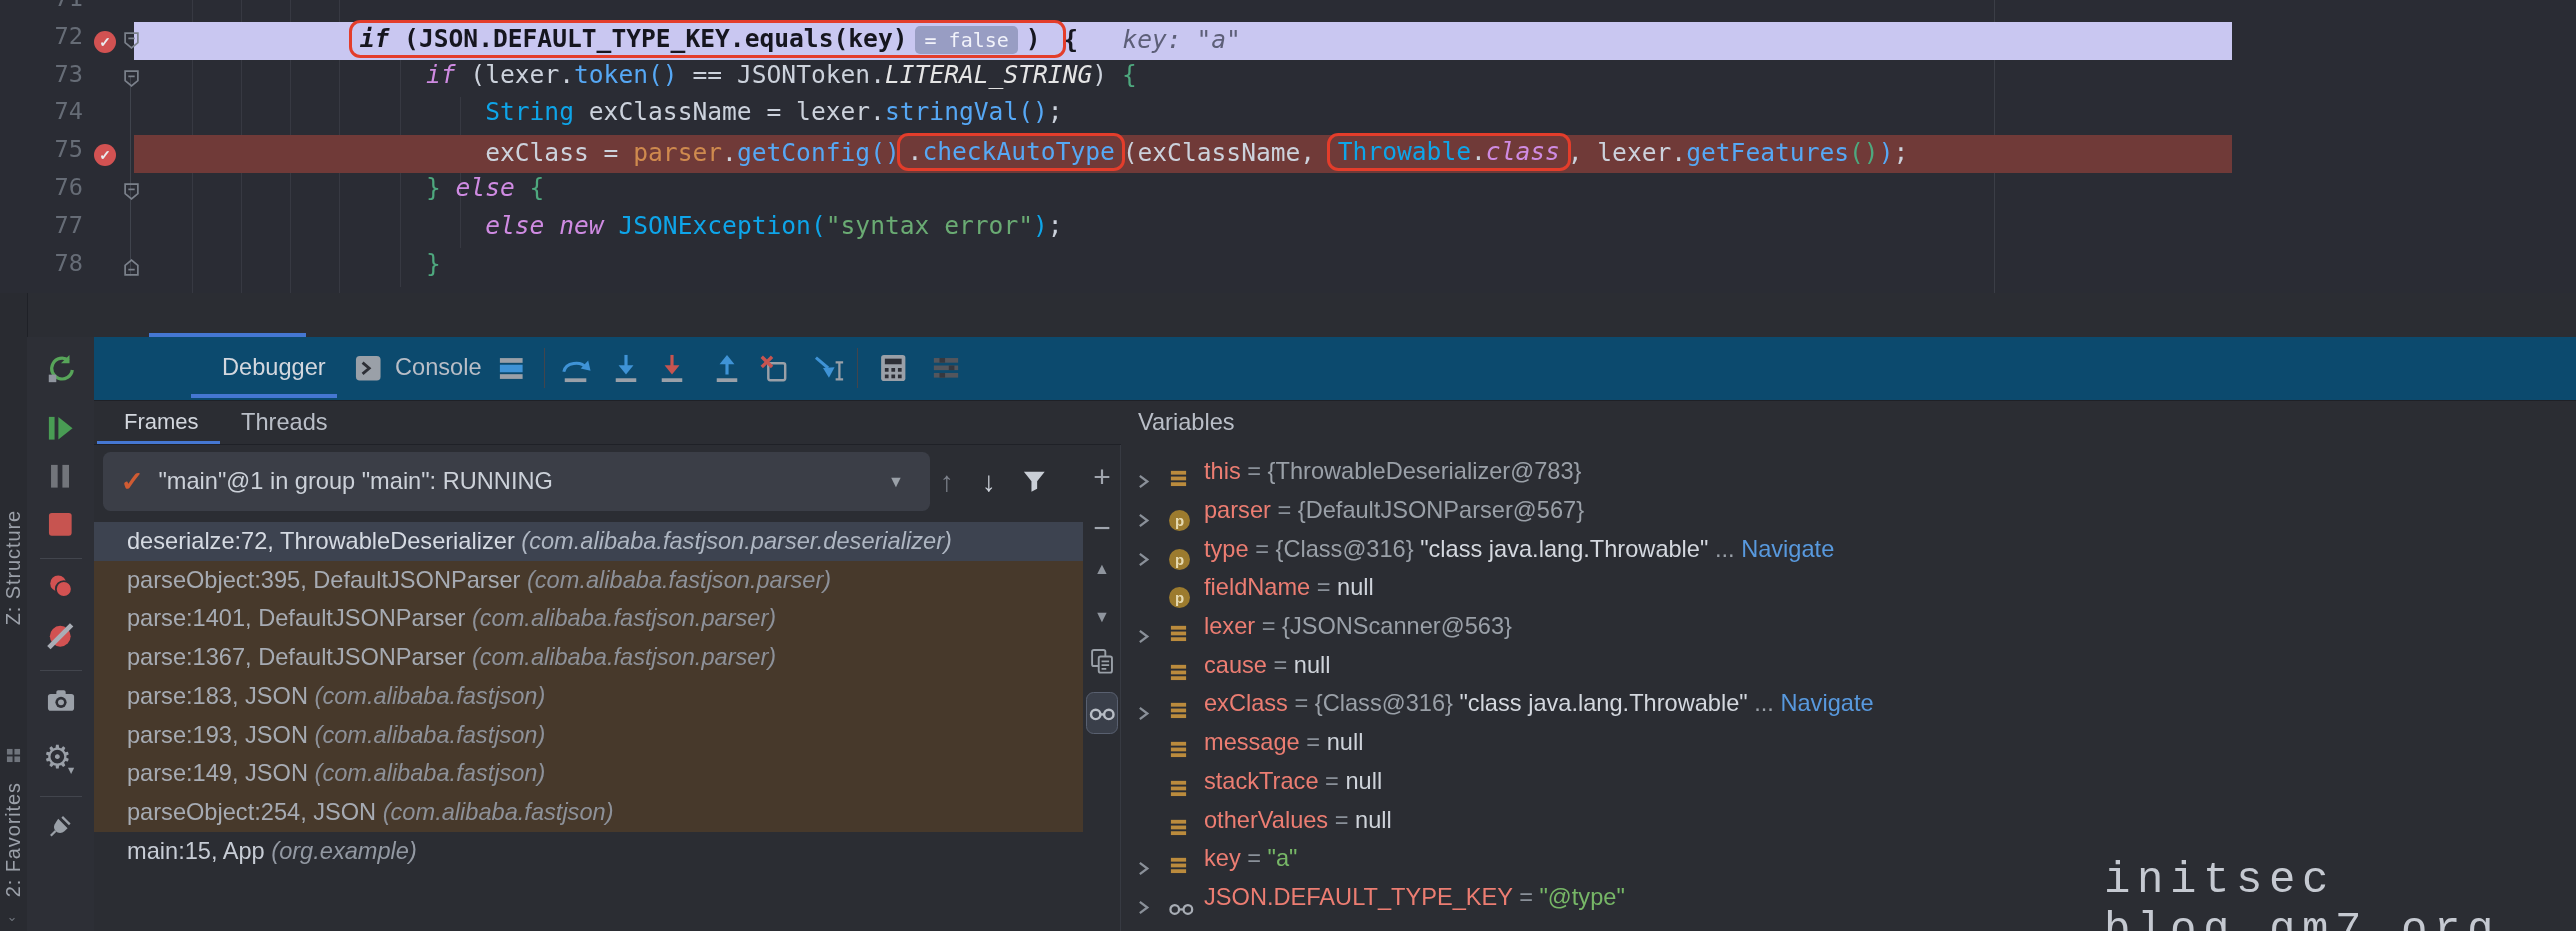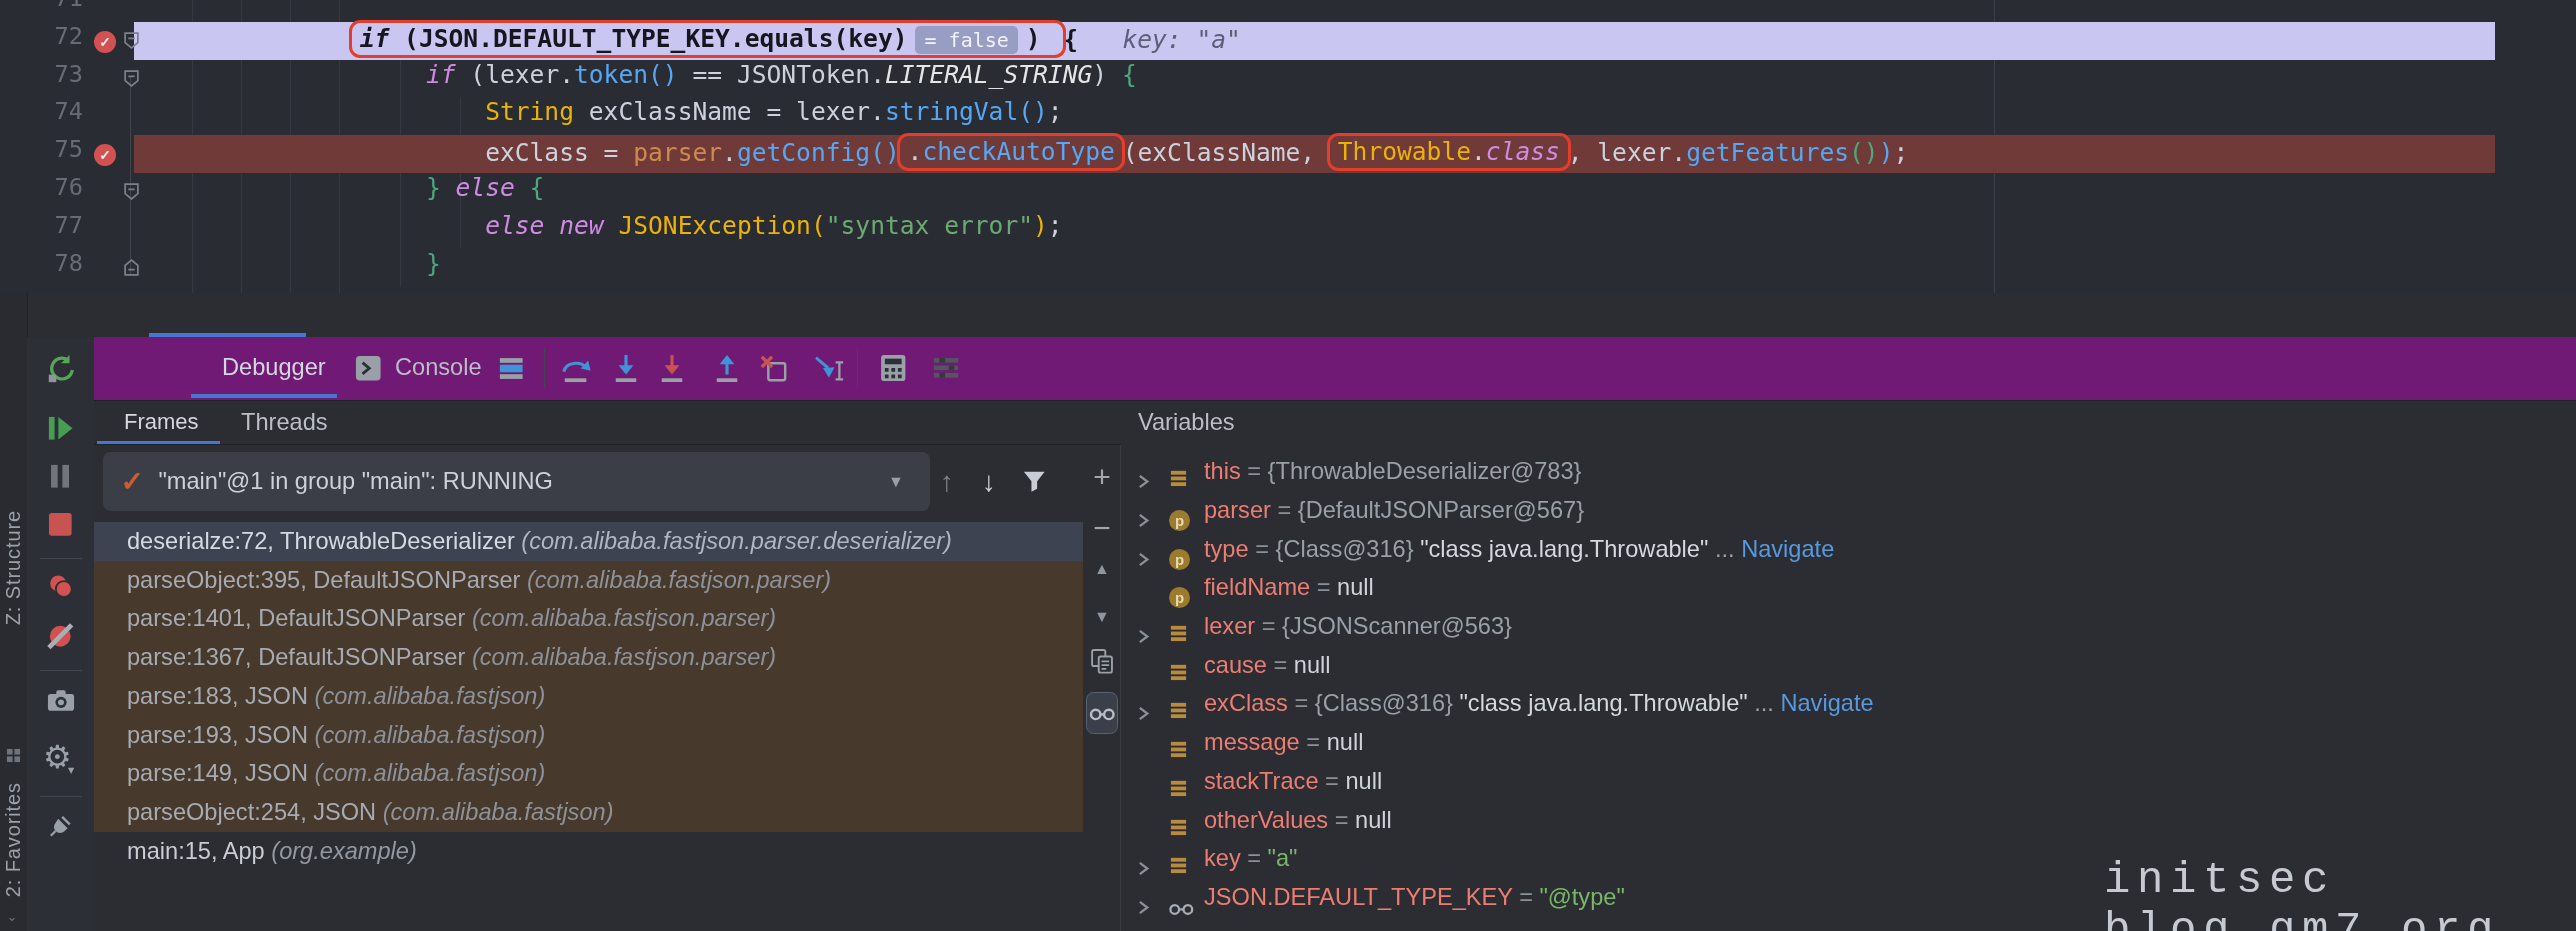--- a/index.html
+++ b/index.html
@@ -3,53 +3,53 @@
 <meta charset="utf-8">
 <style>
   html,body{margin:0;padding:0;background:#202227;}
   #screen{position:relative;width:2576px;height:932px;overflow:hidden;
           background:#2b2d33;font-family:"Liberation Sans",sans-serif;
           -webkit-font-smoothing:antialiased;}
   
   #editor{position:absolute;left:0;top:0;width:2576px;height:293px;background:#2a2c34;overflow:hidden;}
   .iguide{position:absolute;top:0;width:0.9px;background:#41454e;opacity:.55;}
   #margin-guide{position:absolute;left:1994px;top:0;width:0.9px;height:293px;background:#3b3e46;}
-  .code-row{position:absolute;left:0;width:2495px;height:38px;}
+  .code-row{position:absolute;left:0;width:2232px;height:38px;}
   .band{position:absolute;left:134px;right:0;top:0;height:38px;}
   .band.lav{background:#c9c7f1;}
   .band.exec{background:#703a38;}
   .lnum{position:absolute;left:28px;width:55px;text-align:right;line-height:38px;
         color:#666c76;font:23.6px "DejaVu Sans Mono",monospace;}
   .bp{position:absolute;left:94px;top:8.5px;width:22px;height:22px;border-radius:50%;
       background:#d25252;color:#e9ecef;font-size:14px;font-weight:bold;text-align:center;line-height:22px;}
   .fold{position:absolute;left:124px;top:10.4px;width:15px;height:17px;}
   .code{position:absolute;left:189px;top:0;white-space:pre;line-height:38px;
         font:24.6px "DejaVu Sans Mono",monospace;color:#ccd2dc;}
   .tk-plain{color:#ccd2dc}.tk-kw{color:#cf8be2;font-style:italic}
-  .tk-method{color:#56a8f5}.tk-const{color:#eab308}
+  .tk-method{color:#56a8f5}.tk-const{color:#0ea5e9}
   .tk-constit{color:#e5e5e5;font-style:italic}
   .tk-param{color:#cf8a4e}.tk-str{color:#6aab73}.tk-brace{color:#4ea87e}
   .tk-dark{color:#16161f;font-weight:bold}
   .tk-darkkw{color:#16161f;font-weight:bold;font-style:italic}
   .tk-hint{color:#5d5f78;font-style:italic}
   .red-box{display:inline-block;border:3.8px solid #e33d2b;border-radius:11.3px;
            padding:0 7.6px;margin:0 -2.8px;line-height:32px;vertical-align:middle;position:relative;top:-1.9px;}
   .eval-badge{display:inline-block;background:#989dc3;color:#f1f2fa;border-radius:5px;
               padding:0 9.4px;margin:0 7.6px;font:20px/28px "DejaVu Sans Mono",monospace;vertical-align:middle;}
   #fold-line{position:absolute;left:130px;top:76px;width:0.9px;height:200px;background:#4a4f58;opacity:.7;}
   
   #debug-header{position:absolute;left:0;top:293px;width:2576px;height:44px;background:#3d4049;
                 border-top:0.9px solid #1f2127;}
   #debug-label{position:absolute;left:54px;top:0;line-height:44px;color:#b9bec8;font-size:23.6px;}
   #app-tab{position:absolute;left:149px;top:0;height:44px;}
   #app-tab .lbl{position:absolute;left:59px;top:0;line-height:43px;color:#ced3db;font-size:24.6px;}
   #app-tab .close{position:absolute;left:125px;top:0;line-height:43px;color:#7f848e;font-size:23px;}
   #app-underline{position:absolute;left:149px;top:333px;width:157px;height:4.7px;background:#4577d2;}
   
-  #toolbar{position:absolute;left:94px;top:337px;width:2482px;height:63px;background:#701a75;
+  #toolbar{position:absolute;left:94px;top:337px;width:2482px;height:63px;background:#0c4a6e;
            border-bottom:0.9px solid #1f2127;}
   .tbsep{position:absolute;top:11.3px;width:0.9px;height:40px;background:#42454d;}
   .tb-ic{position:absolute;top:0;height:62px;display:flex;align-items:center;}
   #tab-debugger{position:absolute;left:128px;top:0;line-height:60px;color:#d3d7de;font-size:23.6px;}
   #debugger-underline{position:absolute;left:97px;top:57px;width:146px;height:3.8px;background:#4577d2;}
   #tab-console-lbl{position:absolute;left:301px;top:0;line-height:60px;color:#b9bec7;font-size:23.6px;}
   
   #stripe{position:absolute;left:0;top:293px;width:26.5px;height:639px;background:#292b31;border-right:0.9px solid #1f2127;}
   .stripe-label{position:absolute;left:1.9px;writing-mode:vertical-lr;transform:rotate(180deg);
                 color:#9ba0a9;font-size:20px;letter-spacing:0.9px;}

